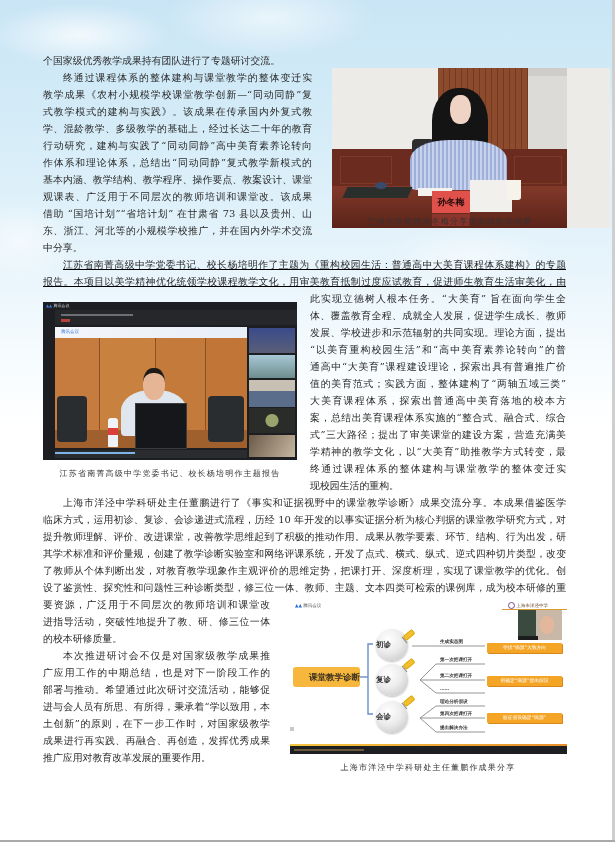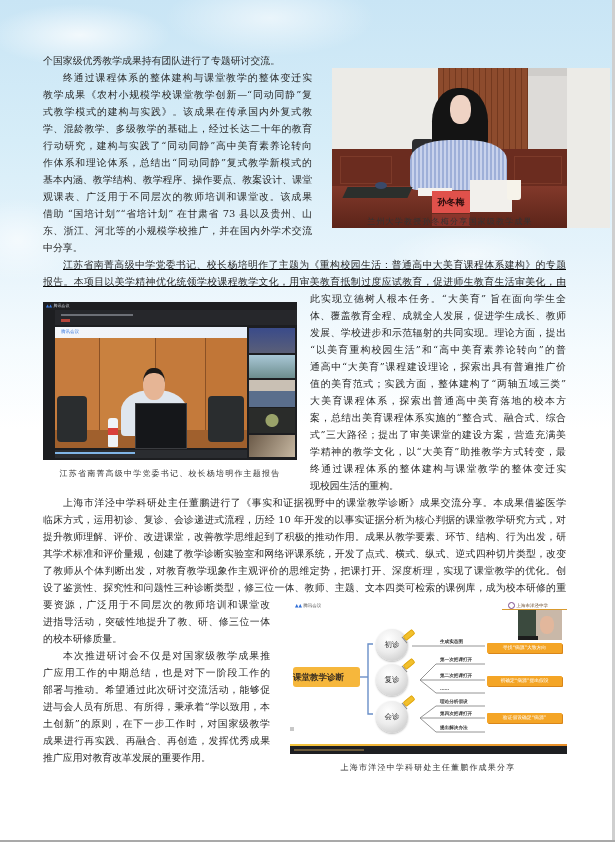--- a/index.html
+++ b/index.html
@@ -33,21 +33,21 @@
   
   #photo-sun{left:332px;top:68px;width:278px;height:160px;background:#ecebe7;}
   
   #video-yang{left:43px;top:302px;width:254px;height:158px;background:#1d1e21;}
   
   #slide-dong{left:290px;top:600px;width:277px;height:154px;background:#ffffff;}
   .tiny{font-family:"DejaVu Sans","Liberation Sans",sans-serif;white-space:nowrap;}
   .circle{position:absolute;width:32px;height:32px;border-radius:50%;
           background:radial-gradient(circle at 38% 32%,#ffffff 0%,#ececec 45%,#cfcfcf 80%,#b9b9b9 100%);
           box-shadow:0 1px 2px rgba(0,0,0,0.25);
-          font-size:7.5px;font-weight:normal;color:#333;text-align:center;line-height:32px;}
+          font-size:7.5px;font-weight:bold;color:#333;text-align:left;line-height:32px;}
   .pin{position:absolute;width:12px;height:6px;background:#f2c02c;border-radius:2px;transform:rotate(-40deg);
        box-shadow:0 0 0 1px #e0a818 inset;}
   .pin-needle{position:absolute;width:1px;height:8px;background:#8a8a8a;transform:rotate(-40deg);}
   .step{position:absolute;left:150px;font-size:4.6px;font-weight:bold;color:#333;}
   .goal{position:absolute;left:197px;width:75px;height:10px;background:#f4a526;border-radius:1px;
         color:#fff;font-size:4.8px;line-height:10px;text-align:center;box-shadow:1px 1px 0 #d9861a;}
 </style>
 </head>
 <body>
 
@@ -182,21 +182,21 @@
   <div class="abs tiny" style="left:218px;top:2px;font-size:4.5px;color:#5a3a1a;">
     <span style="display:inline-block;width:5px;height:5px;border-radius:50%;border:1px solid #7a4a8a;vertical-align:middle;"></span>
     <span>上海市洋泾中学</span>
   </div>
   <div class="abs" style="left:212px;top:9px;width:65px;height:1px;background:#d99a2e;"></div>
   <div class="abs" style="left:228px;top:10px;width:44px;height:30px;background:linear-gradient(90deg,#3b4a3e 0 40%,#c9b8a8 40%);">
     <div class="abs" style="left:22px;top:6px;width:14px;height:18px;background:#e2b79c;border-radius:45%;"></div>
     <div class="abs" style="left:0;top:26px;width:20px;height:4px;background:#1c1c1c;"></div>
   </div>
 
-  <div class="abs" style="left:3px;top:67px;width:67px;height:20px;background:#f6b73c;border-radius:3px;font-size:8.5px;font-weight:bold;color:#3d3020;text-align:left;line-height:20px;white-space:nowrap;">课堂教学诊断</div>
+  <div class="abs" style="left:3px;top:67px;width:67px;height:20px;background:#f6b73c;border-radius:3px;font-size:8.5px;font-weight:bold;color:#3d3020;text-align:right;line-height:20px;white-space:nowrap;">课堂教学诊断</div>
 
   <div class="circle" style="left:86px;top:29px;">初诊</div>
   <div class="circle" style="left:86px;top:64px;">复诊</div>
   <div class="circle" style="left:86px;top:101px;">会诊</div>
 
   <div class="pin" style="left:113px;top:32px;"></div>
   <div class="pin-needle" style="left:114px;top:36px;"></div>
   <div class="pin" style="left:113px;top:61px;"></div>
   <div class="pin-needle" style="left:114px;top:65px;"></div>
   <div class="pin" style="left:113px;top:98px;"></div>

